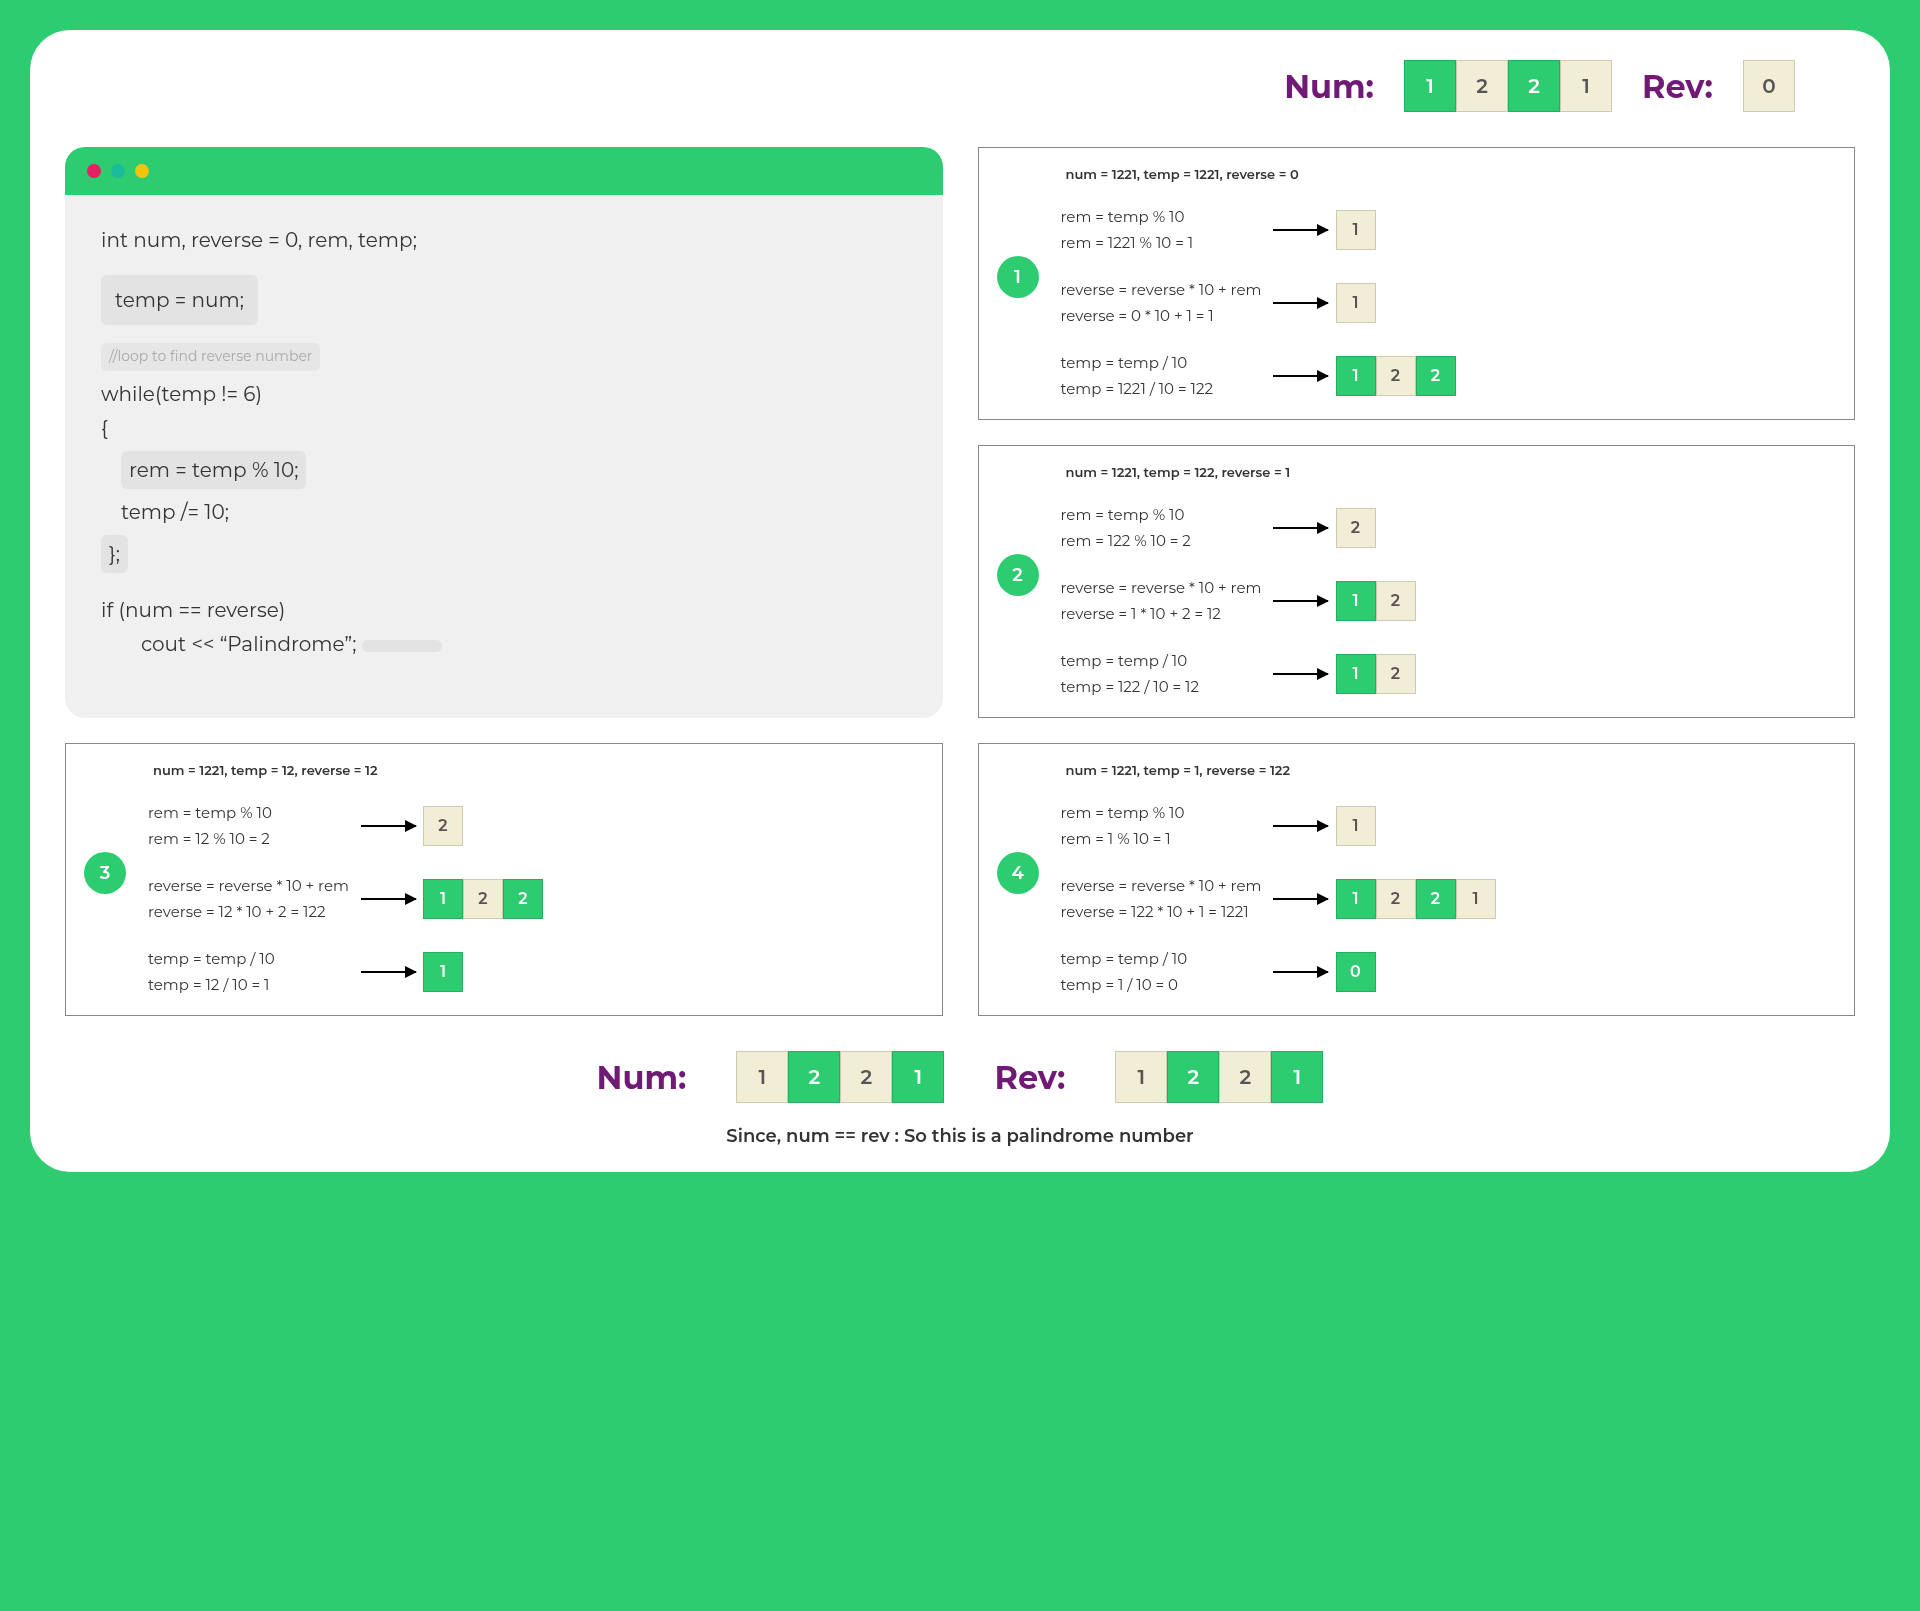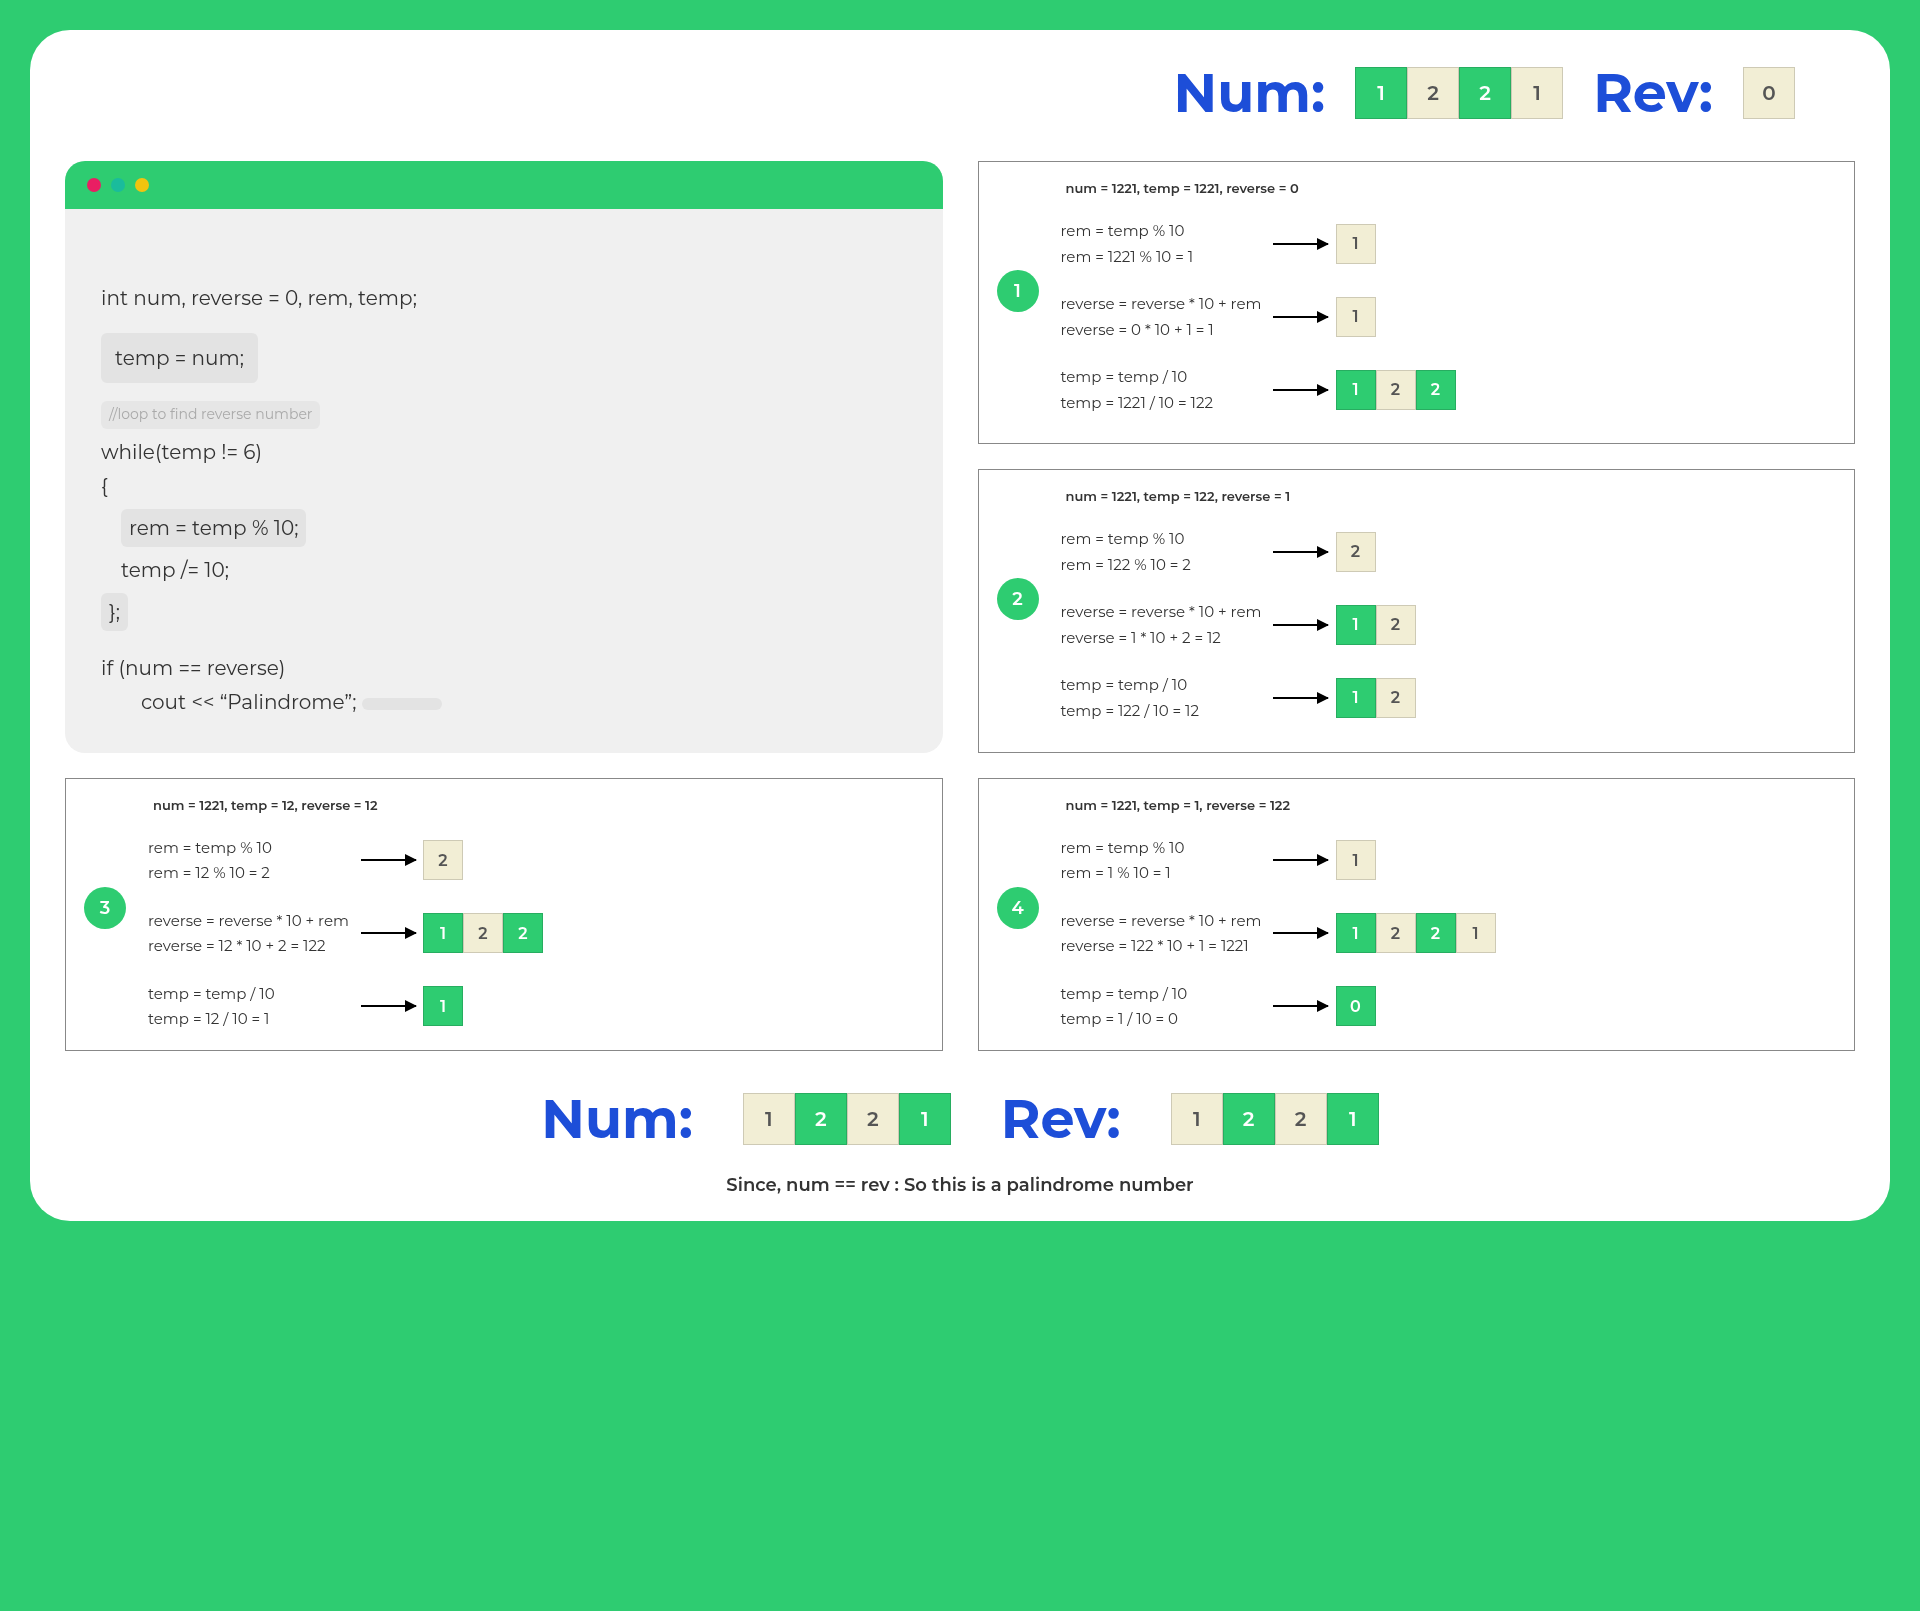--- a/index.html
+++ b/index.html
@@ -15,23 +15,23 @@
 }
 .top-row {
   display: flex;
   align-items: center;
   justify-content: flex-end;
   gap: 30px;
   margin-bottom: 35px;
   padding-right: 60px;
 }
 .label-big {
-  font-size: 54px;
+  font-size: 32px;
   font-weight: 700;
-  color: #1d4ed8;
+  color: #701a75;
 }
 .digit-row { display: flex; }
 .digit {
   width: 52px;
   height: 52px;
   display: flex;
   align-items: center;
   justify-content: center;
   font-size: 20px;
   font-weight: 600;
@@ -62,21 +62,20 @@
 .tdot { width: 14px; height: 14px; border-radius: 50%; }
 .tdot.r { background: #e91e63; }
 .tdot.g { background: #1abc9c; }
 .tdot.y { background: #f1c40f; }
 .code-body {
   padding: 28px 24px 34px 36px;
   font-size: 20px;
   color: #333;
   line-height: 1.7;
   position: relative;
-  margin-top: 44px;
 }
 .code-hl {
   background: #e3e3e3;
   border-radius: 6px;
   padding: 2px 8px;
   display: inline-block;
   margin: 6px 0;
 }
 .code-hl.wide { padding: 8px 14px; margin: 10px 0 6px 0; }
 .code-comment { color: #aaa; font-size: 14px; }

